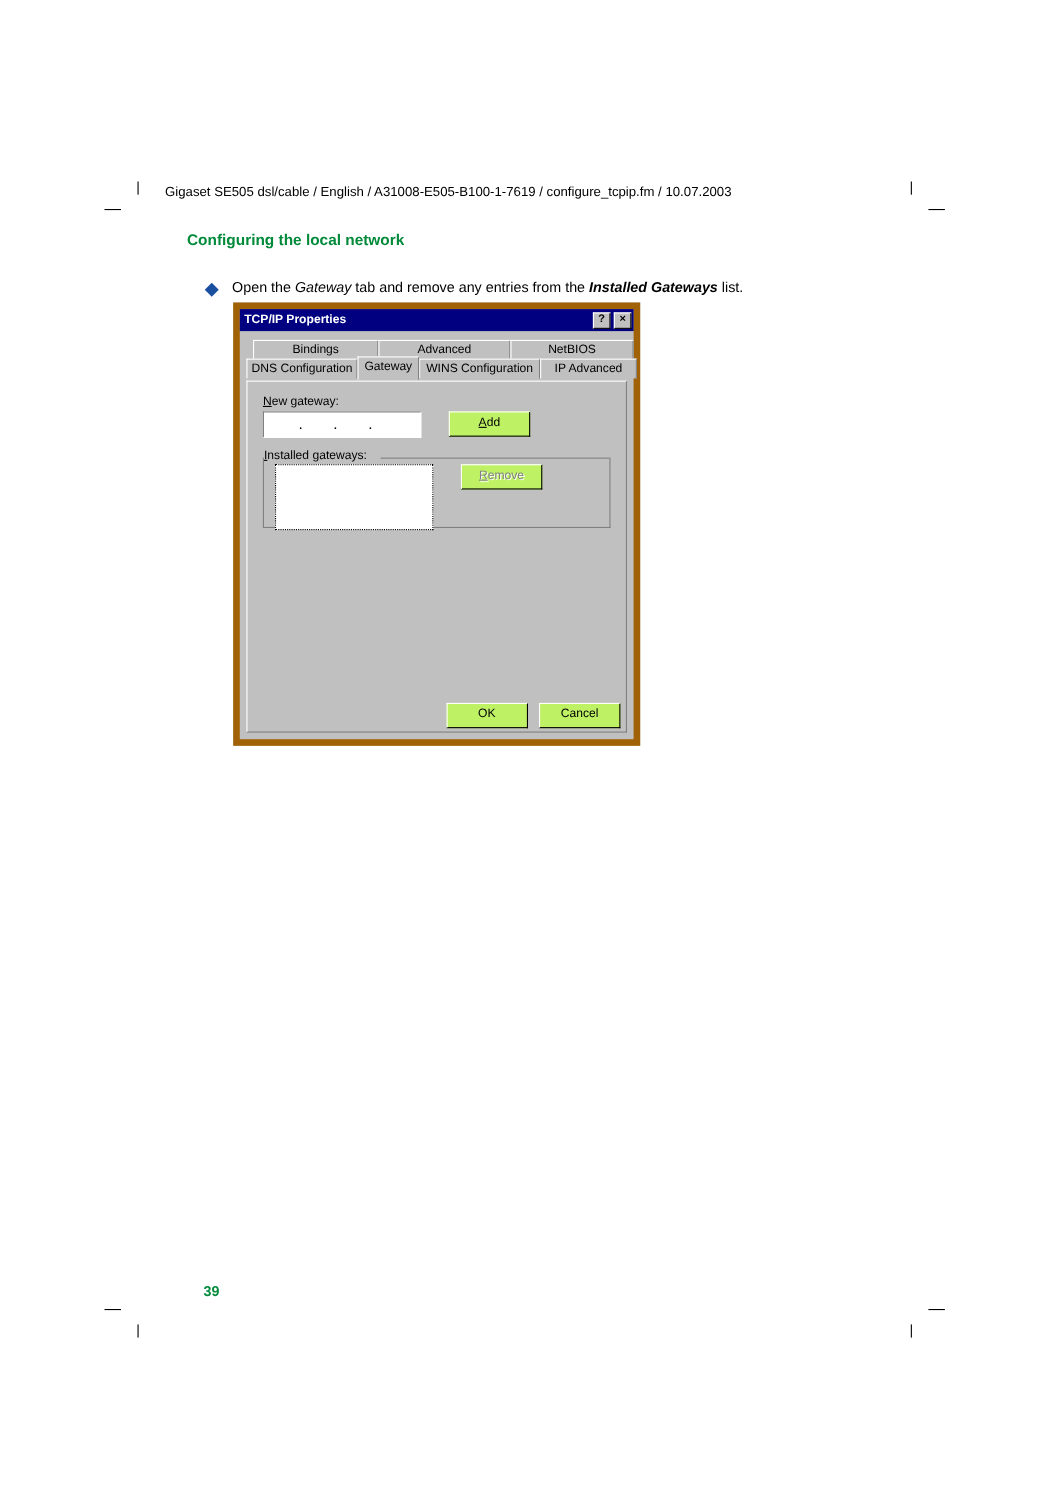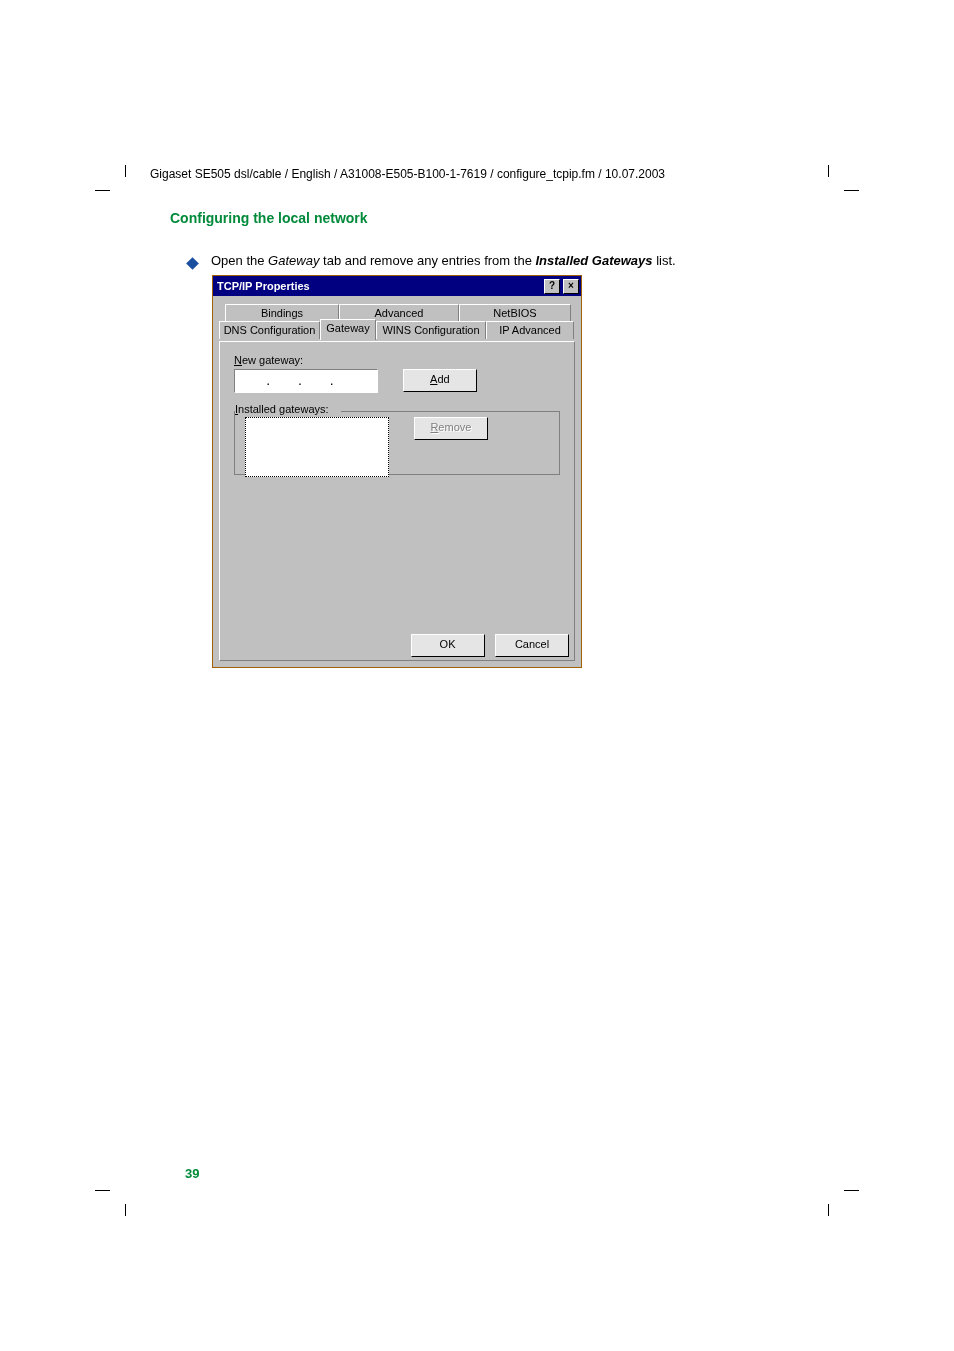--- a/index.html
+++ b/index.html
@@ -62,21 +62,21 @@
   }
   .bullet-text em { font-style: italic; font-weight: normal; }
   .bullet-text strong { font-style: italic; font-weight: bold; }
 
   .dialog {
     position: absolute;
     top: 275px;
     left: 212px;
     width: 370px;
     background: #c0c0c0;
-    border: 1px solid #a16207;
+    border: 6px solid #a16207;
   }
   .titlebar {
     height: 20px;
     background: #000080;
     display: flex;
     align-items: center;
     color: #fff;
     font-size: 11px;
     font-weight: bold;
     padding-left: 4px;
@@ -157,21 +157,21 @@
     font-size: 14px;
     text-align: center;
     letter-spacing: 12px;
     padding-top: 2px;
     vertical-align: top;
   }
   .win-btn {
     display: inline-block;
     min-width: 74px;
     height: 23px;
-    background: #e5e5e5;
+    background: #bef264;
     border-top: 1px solid #fff;
     border-left: 1px solid #fff;
     border-right: 1px solid #000;
     border-bottom: 1px solid #000;
     font-size: 11px;
     text-align: center;
     padding-top: 3px;
     vertical-align: top;
   }
   .win-btn.disabled { color: #808080; text-shadow: 1px 1px 0 #fff; }

